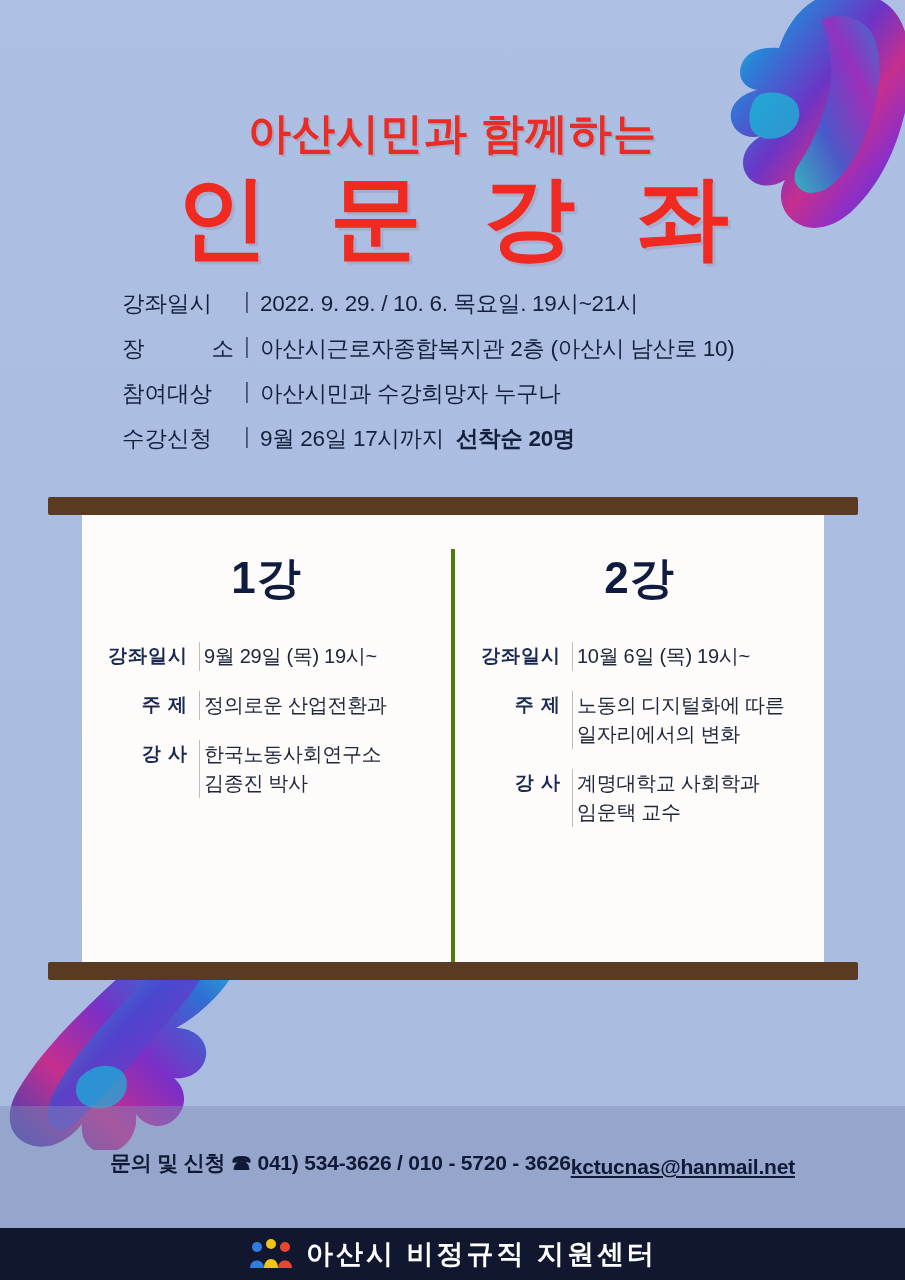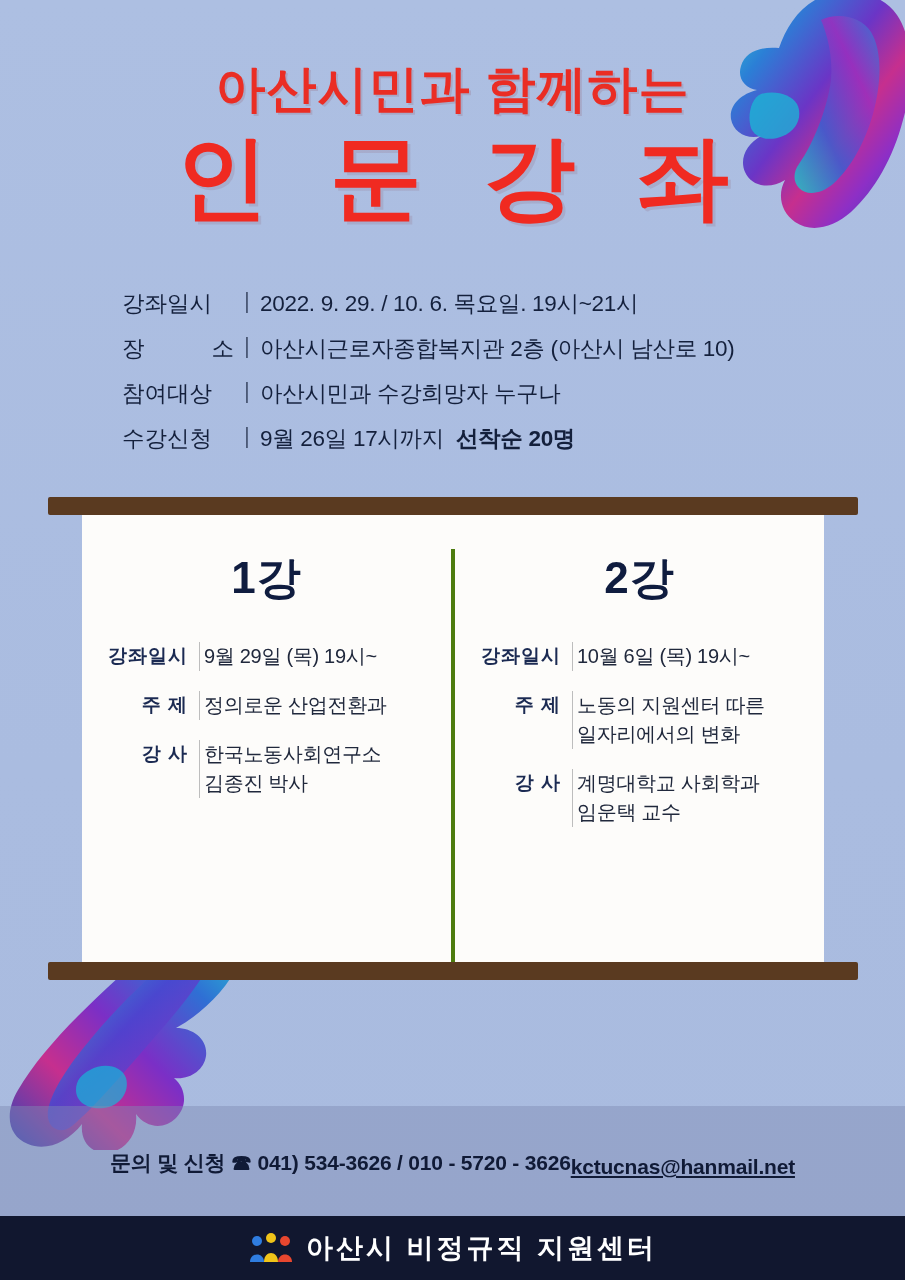--- a/index.html
+++ b/index.html
@@ -42,25 +42,26 @@
   
   .headline-wrap {
     position: absolute;
     top: 62px;
     left: 0;
     width: 905px;
     text-align: center;
   }
   .headline-sub {
     color: #ea2d24;
-    font-size: 50px;
+    font-size: 43px;
     font-weight: bold;
     letter-spacing: 1px;
     line-height: 1.1;
     text-shadow: 2px 2px 0 rgba(120,20,20,0.12);
+    margin-top: 48px;
   }
   .headline-main {
     color: #f02a21;
     font-size: 92px;
     font-weight: bold;
     letter-spacing: 18px;
     line-height: 1.15;
     margin-top: 8px;
     padding-left: 18px;
     text-shadow: 3px 3px 0 rgba(120,20,20,0.10);
@@ -196,21 +197,21 @@
     letter-spacing: -0.2px;
     text-decoration: underline;
   }
 
   
   .footer {
     position: absolute;
     left: 0;
     bottom: 0;
     width: 905px;
-    height: 64px;
+    height: 52px;
     background: #11172f;
     display: flex;
     align-items: center;
     justify-content: center;
   }
   .footer-logo {
     margin-right: 12px;
     display: flex;
     align-items: flex-end;
   }
@@ -369,21 +370,21 @@
         <div class="col-row">
           <div class="col-key">강좌일시</div>
           <div class="col-val">
             <span class="line">10월 6일 (목) 19시~</span>
           </div>
         </div>
 
         <div class="col-row">
           <div class="col-key">주 제</div>
           <div class="col-val">
-            <span class="line">노동의 지원센터 따른</span>
+            <span class="line">노동의 디지털화에 따른</span>
             <span class="line">일자리에서의 변화</span>
           </div>
         </div>
 
         <div class="col-row">
           <div class="col-key">강 사</div>
           <div class="col-val">
             <span class="line">계명대학교 사회학과</span>
             <span class="line">임운택 교수</span>
           </div>

